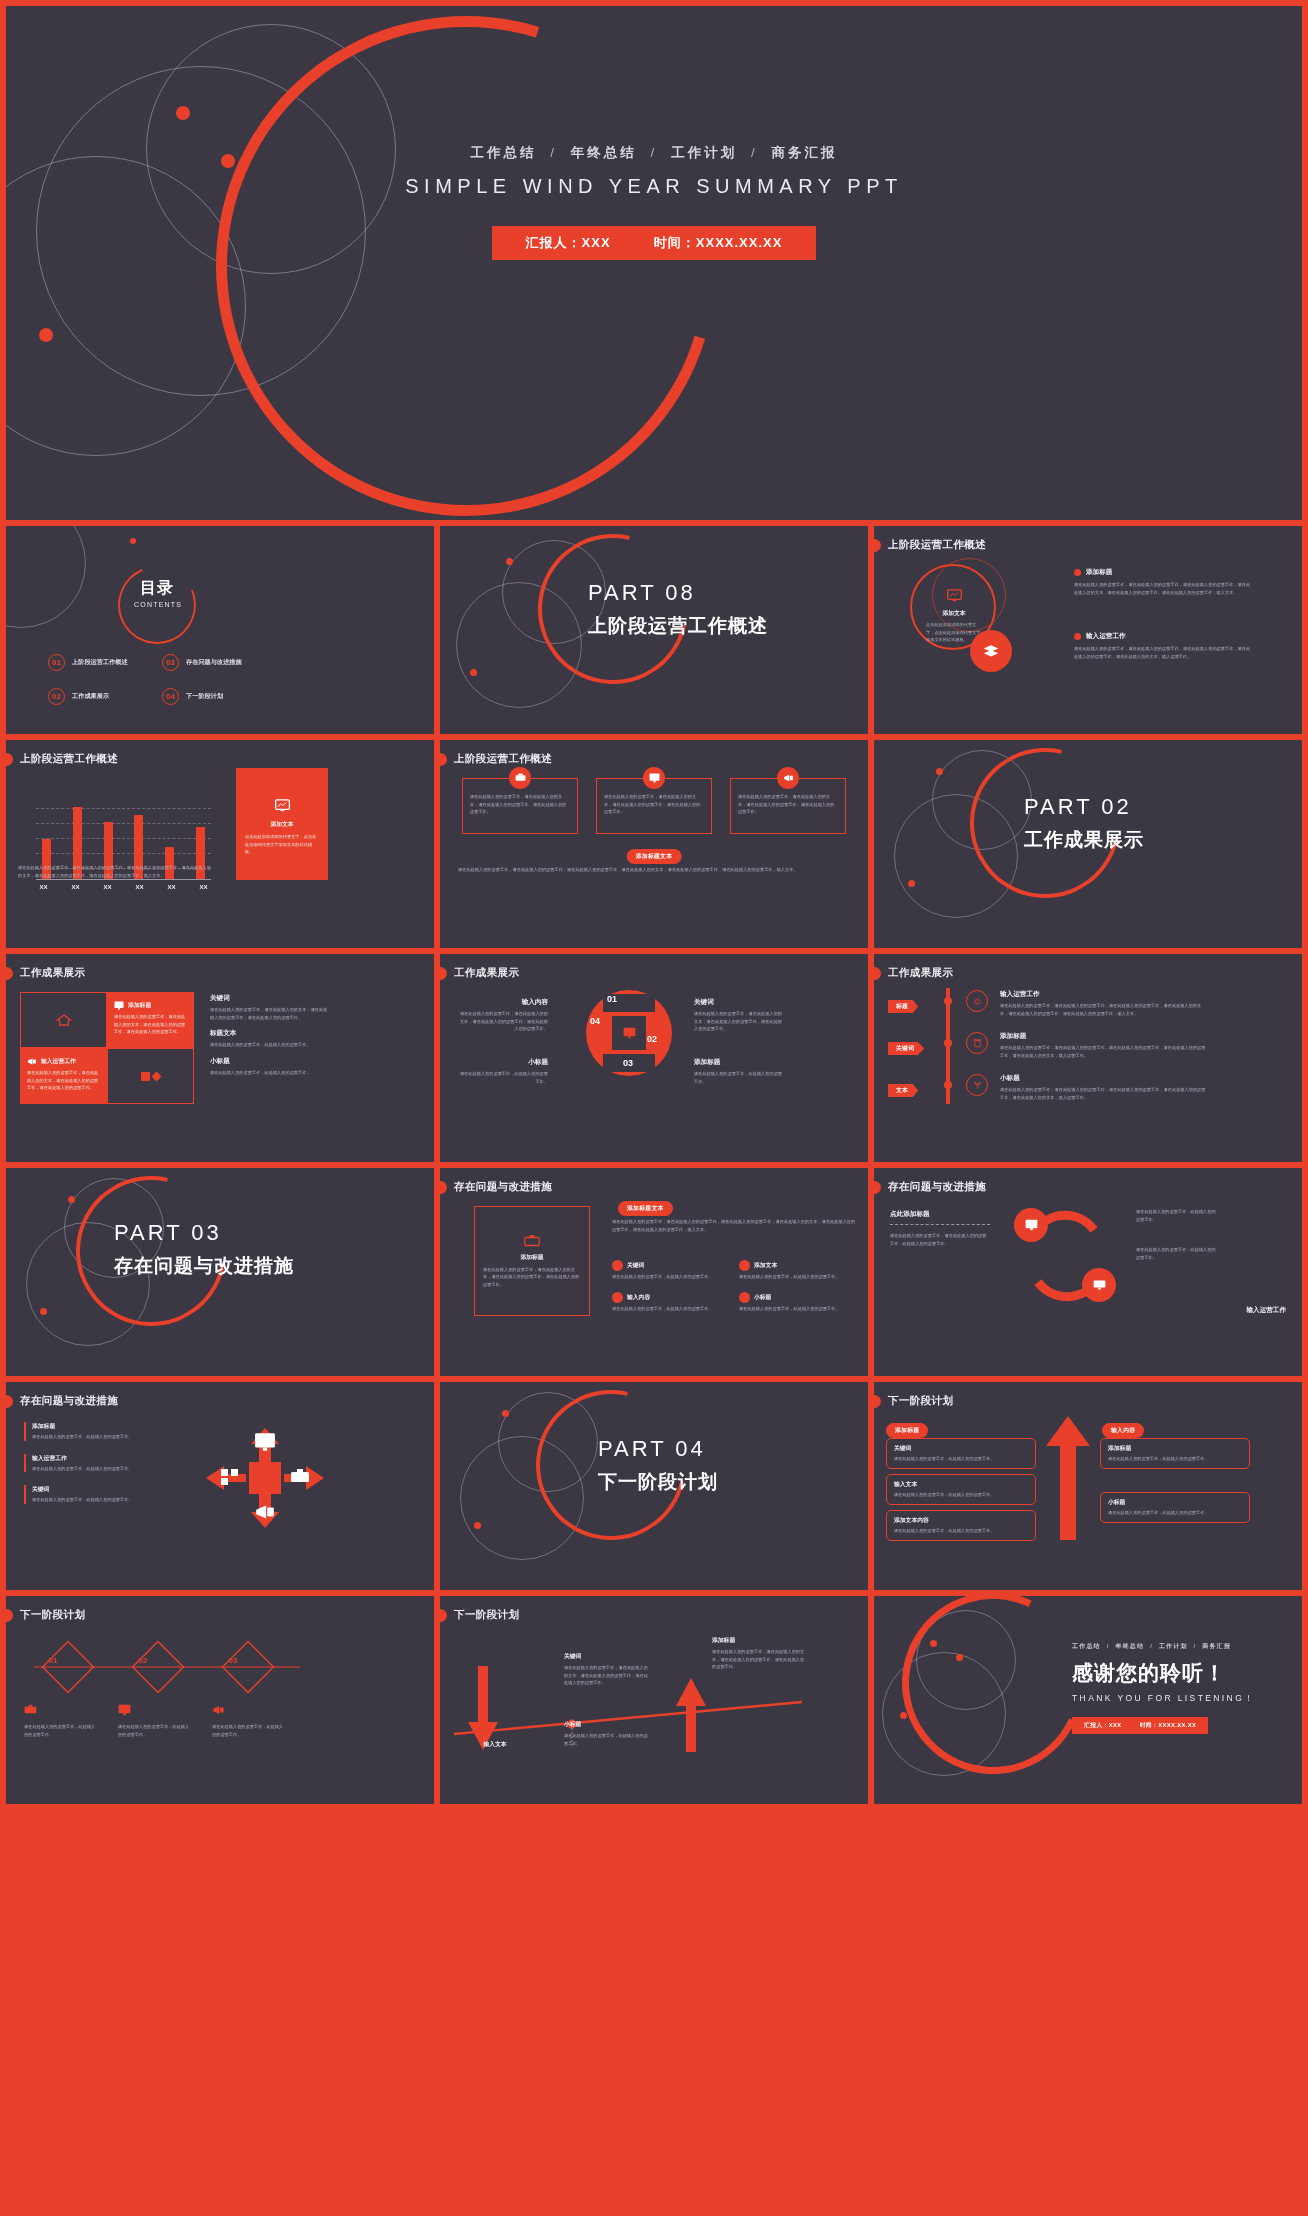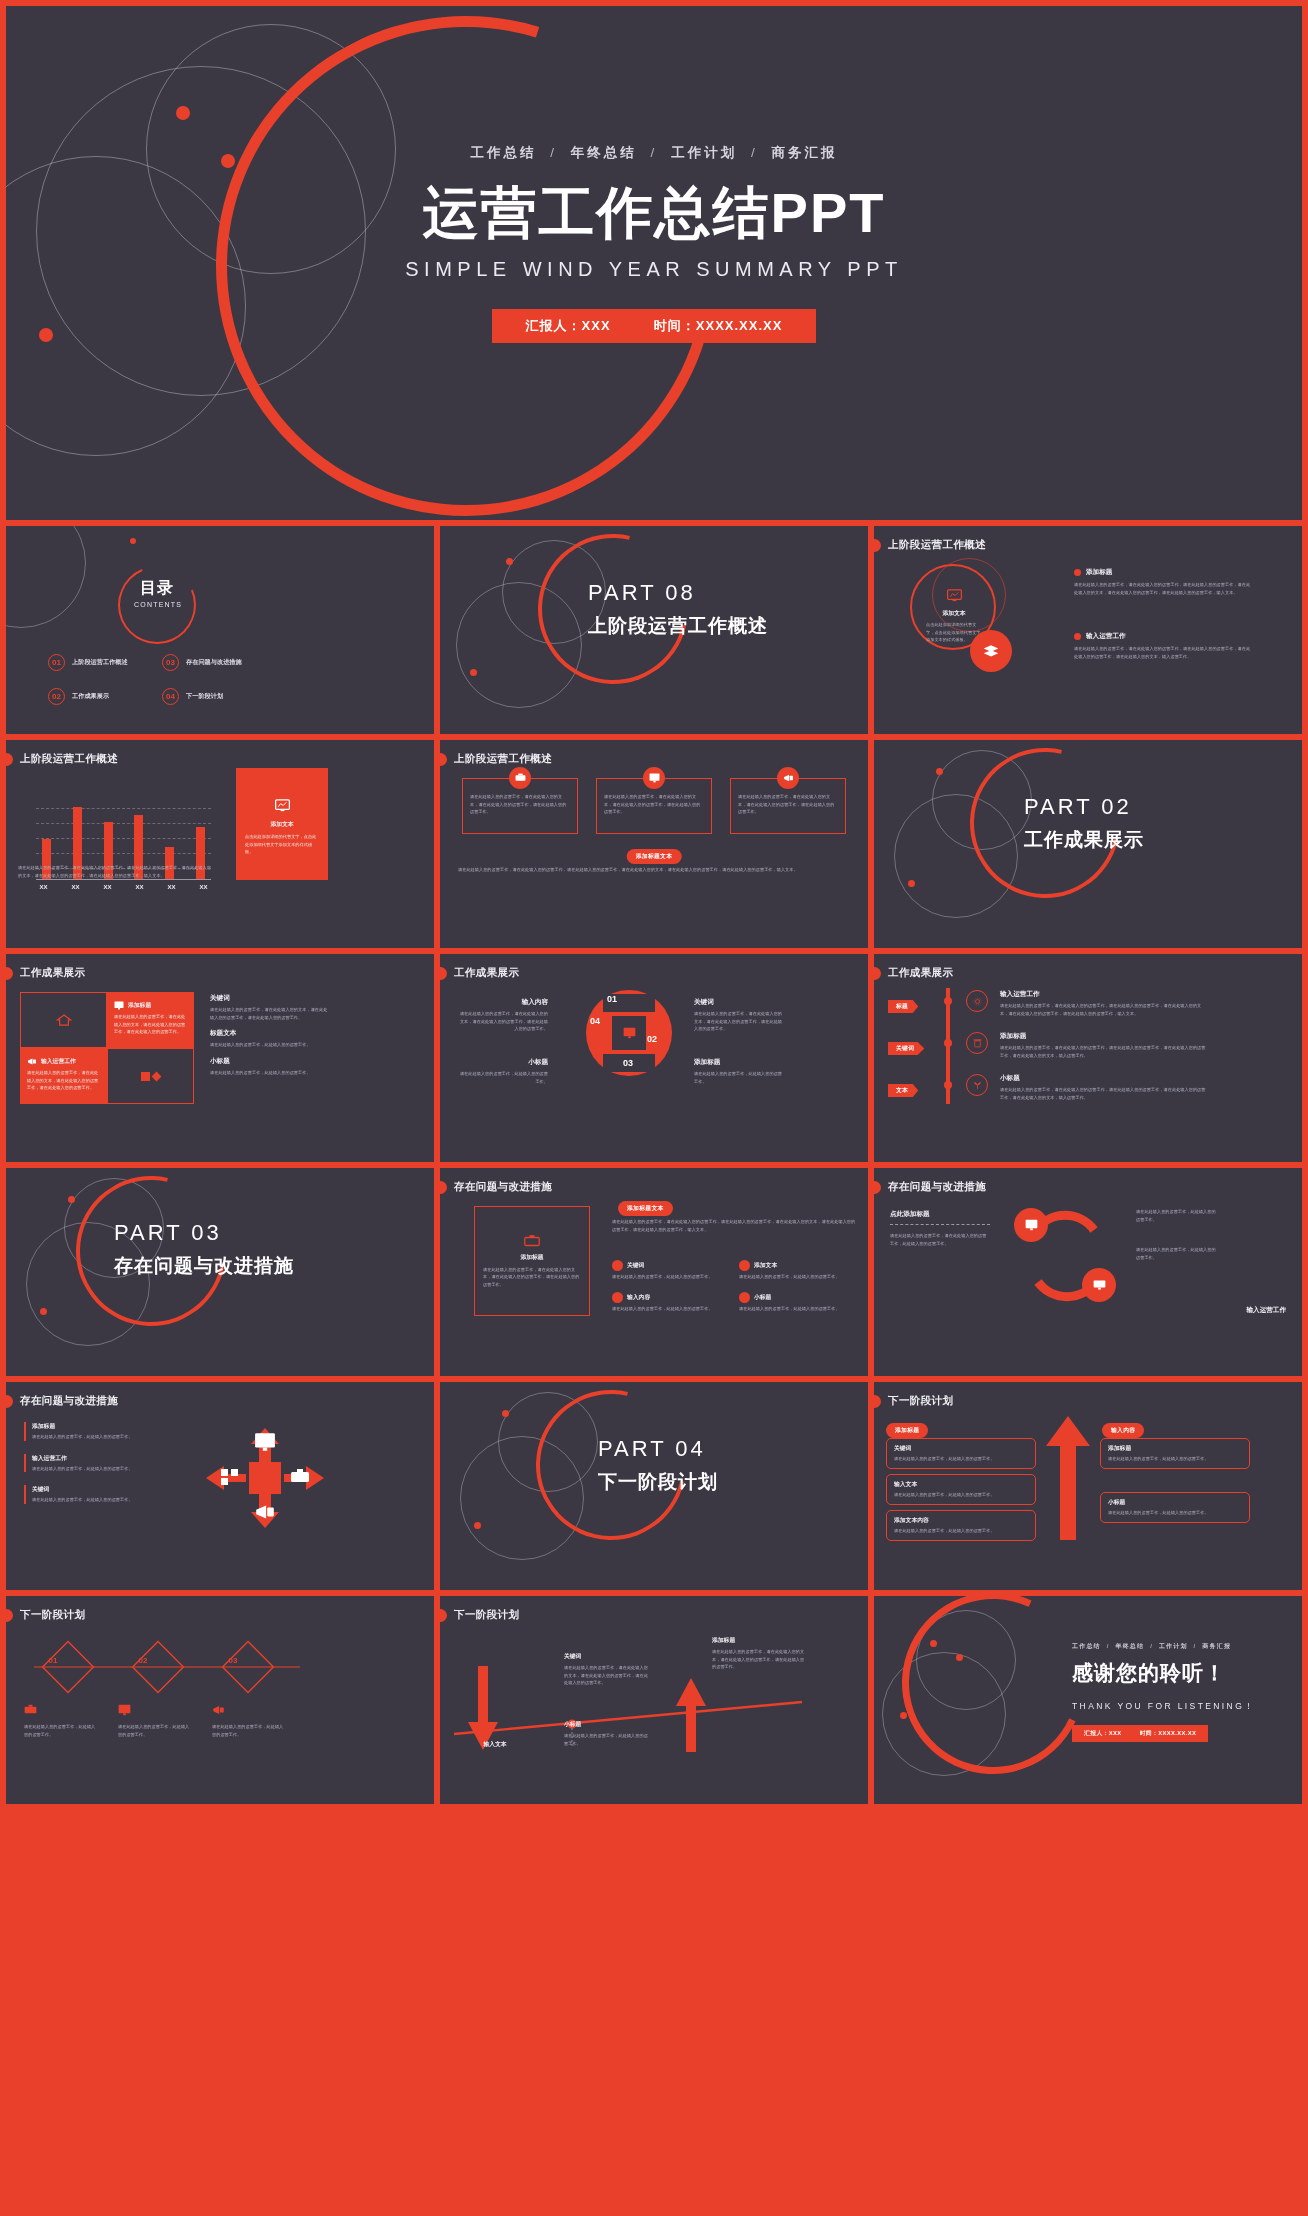--- a/index.html
+++ b/index.html
@@ -142,21 +142,20 @@
     <div class="cover-content">
       <div class="kicker">
         <span>工作总结</span>
         <span class="sep">/</span>
         <span>年终总结</span>
         <span class="sep">/</span>
         <span>工作计划</span>
         <span class="sep">/</span>
         <span>商务汇报</span>
       </div>
-      <div class="cover-title">运营工作总结PPT</div>
       <div class="cover-sub">SIMPLE WIND YEAR SUMMARY PPT</div>
       <div class="cover-badge">
         <span>汇报人：XXX</span>
         <span class="gap"></span>
         <span>时间：XXXX.XX.XX</span>
       </div>
     </div>
   </div>
 
   <div class="grid-row">
@@ -791,21 +790,21 @@
         <div style="color:#cfccd8;font-size:6px;letter-spacing:1.2px;font-weight:bold;">
           <span>工作总结</span>
           <span style="margin:0 3px;color:#a8a5b2;">/</span>
           <span>年终总结</span>
           <span style="margin:0 3px;color:#a8a5b2;">/</span>
           <span>工作计划</span>
           <span style="margin:0 3px;color:#a8a5b2;">/</span>
           <span>商务汇报</span>
         </div>
         <div style="color:#fff;font-size:21px;font-weight:bold;margin-top:8px;letter-spacing:1px;">感谢您的聆听！</div>
-        <div style="color:#eceaf0;font-size:8.5px;letter-spacing:2.4px;margin-top:14px;">THANK YOU FOR LISTENING！</div>
+        <div style="color:#eceaf0;font-size:8.5px;letter-spacing:2.4px;margin-top:6px;">THANK YOU FOR LISTENING！</div>
         <div style="margin-top:12px;display:inline-block;background:#E8402A;color:#fff;font-size:5.8px;font-weight:bold;padding:4px 12px;letter-spacing:.4px;">
           <span>汇报人：XXX</span>
           <span style="display:inline-block;width:14px;"></span>
           <span>时间：XXXX.XX.XX</span>
         </div>
       </div>
     </div>
   </div>
 
 </div>

